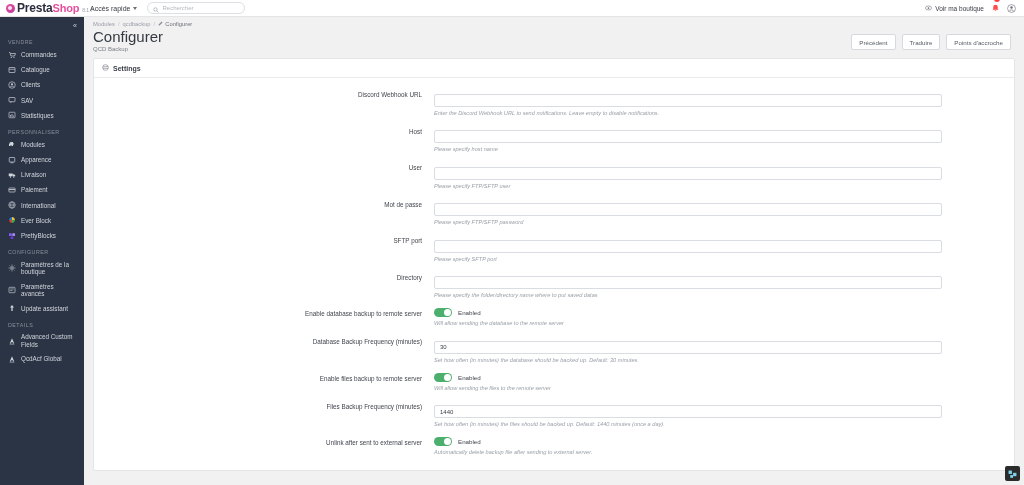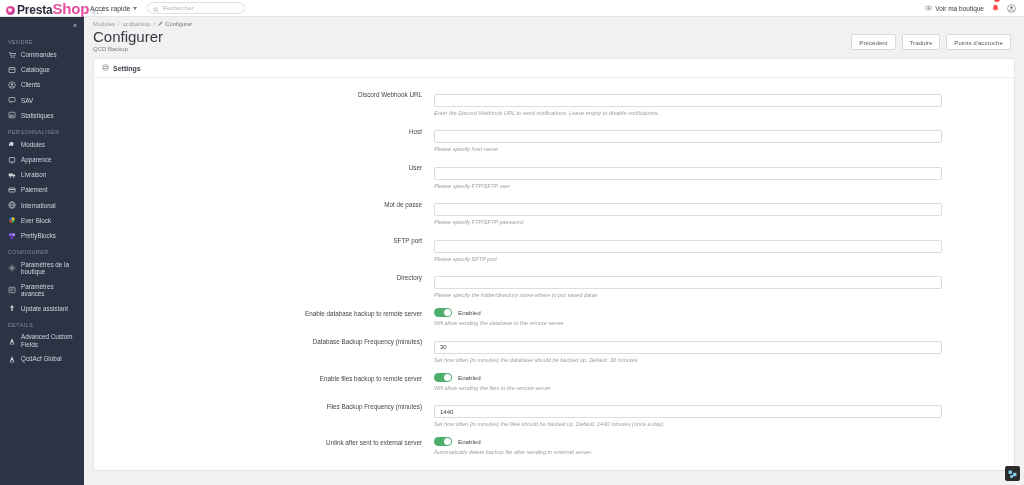--- a/index.html
+++ b/index.html
@@ -21,21 +21,21 @@
   .logo-mark {
     width: 9px; height: 9px; border-radius: 50%;
     background: linear-gradient(135deg,#e4509d 0%, #c0399e 100%);
     position: relative; top: 1px; margin-right: 2px; flex: 0 0 auto;
   }
   .logo-mark::after{
     content:""; position:absolute; left:2px; top:2px; width:4px; height:4px;
     border-radius:50%; background:#fff; opacity:.85;
   }
   .logo-presta { font-size: 12px; font-weight: bold; color: #2a2d3e; letter-spacing: -.2px; }
-  .logo-shop { font-size: 15px; font-weight: bold; color: #e4509d; letter-spacing: -.2px; }
+  .logo-shop { font-size: 11px; font-weight: bold; color: #e4509d; letter-spacing: -.2px; }
   .logo-ver { font-size: 5px; color: #9b9fad; margin-left: 3px; }
 
   .quick-access {
     font-size: 7px; color: #363a41; margin-left: 6px; display: flex; align-items: center; gap: 3px;
     white-space: nowrap;
   }
   .caret-down {
     width: 0; height: 0; border-left: 2.5px solid transparent; border-right: 2.5px solid transparent;
     border-top: 3px solid #6c6f77;
   }

